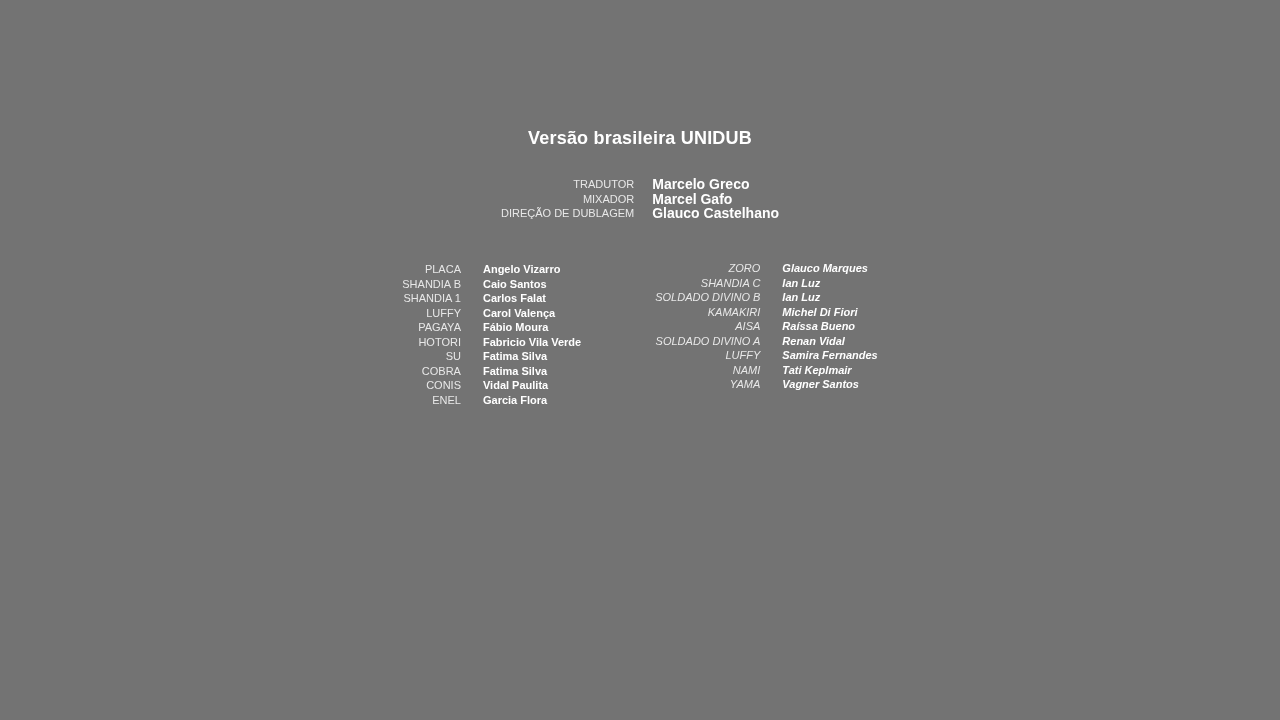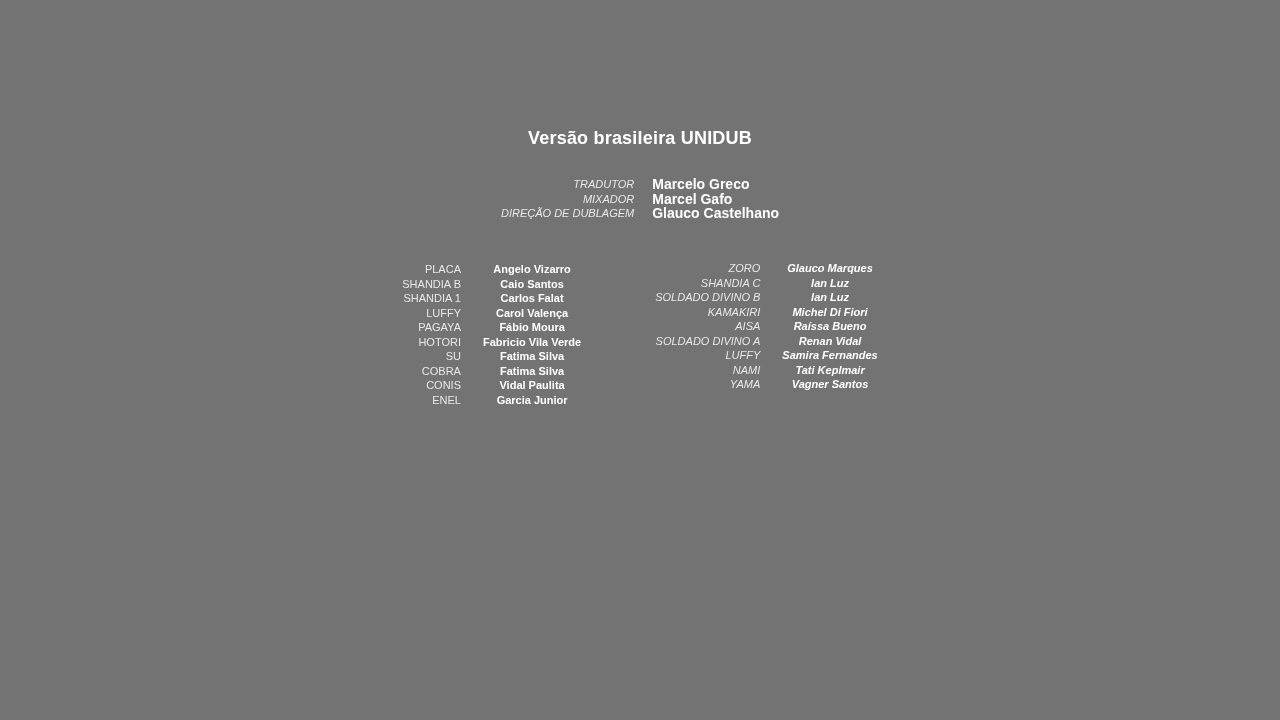--- a/index.html
+++ b/index.html
@@ -49,21 +49,20 @@
     grid-template-columns: auto auto;
     column-gap: 18px;
     row-gap: 0;
   }
   .staff-role {
     text-align: right;
     font-size: 11px;
     line-height: 14.6px;
     color: #e8e8e8;
     white-space: nowrap;
-    font-style: italic;
   }
   .staff-name {
     text-align: left;
     font-size: 14px;
     font-weight: bold;
     line-height: 14.6px;
     color: #ffffff;
     white-space: nowrap;
   }
 
@@ -87,21 +86,21 @@
     margin-right: 74px;
   }
   .cast-role {
     text-align: right;
     font-size: 11px;
     line-height: 14.5px;
     color: #e8e8e8;
     white-space: nowrap;
   }
   .cast-name {
-    text-align: center;
+    text-align: left;
     font-size: 11px;
     font-weight: bold;
     line-height: 14.5px;
     color: #ffffff;
     white-space: nowrap;
   }
   .cast-group.second .cast-role { padding-top: 0; }
   .cast-group.second { margin-top: -1px; font-style: italic; }
 </style>
 </head>
@@ -137,21 +136,21 @@
       <div class="cast-name">Fábio Moura</div>
       <div class="cast-role">HOTORI</div>
       <div class="cast-name">Fabricio Vila Verde</div>
       <div class="cast-role">SU</div>
       <div class="cast-name">Fatima Silva</div>
       <div class="cast-role">COBRA</div>
       <div class="cast-name">Fatima Silva</div>
       <div class="cast-role">CONIS</div>
       <div class="cast-name">Vidal Paulita</div>
       <div class="cast-role">ENEL</div>
-      <div class="cast-name">Garcia Junior</div>
+      <div class="cast-name">Garcia Flora</div>
     </div>
 
     <div class="cast-group second">
       <div class="cast-role">ZORO</div>
       <div class="cast-name">Glauco Marques</div>
       <div class="cast-role">SHANDIA C</div>
       <div class="cast-name">Ian Luz</div>
       <div class="cast-role">SOLDADO DIVINO B</div>
       <div class="cast-name">Ian Luz</div>
       <div class="cast-role">KAMAKIRI</div>

